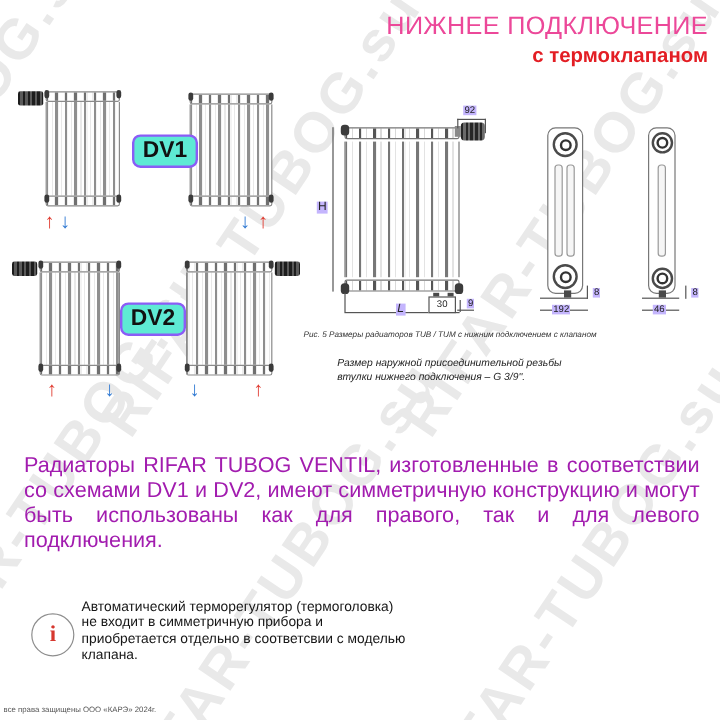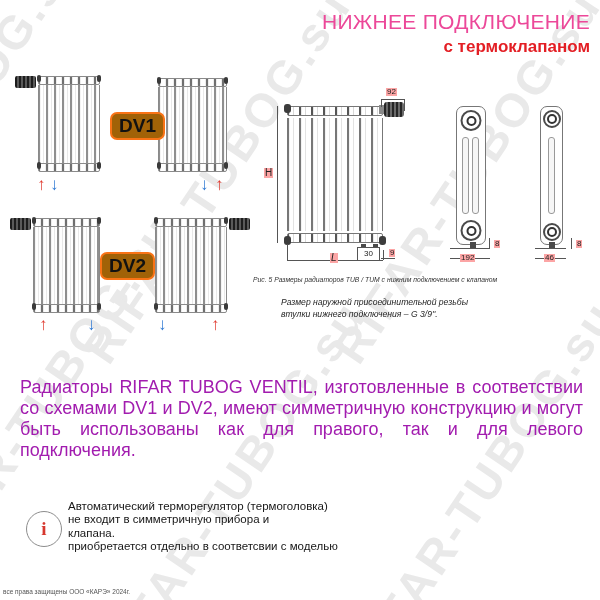--- a/index.html
+++ b/index.html
@@ -34,41 +34,41 @@
     background:repeating-linear-gradient(90deg,#1d1d1d 0 2px,#5a5a5a 2px 4px);}
   .thermo.left{left:-23px}.thermo.right{right:-23px}
 
   .arrow{position:absolute;z-index:1;font-size:17px;font-weight:bold;line-height:1;}
   .up{color:#e03a2f}.down{color:#2e78d2}
   .a1{left:37px;top:176px}.a2{left:50px;top:176px}
   .a3{left:200px;top:176px}.a4{left:215px;top:176px}
   .a5{left:39px;top:316px}.a6{left:87px;top:316px}
   .a7{left:158px;top:316px}.a8{left:211px;top:316px}
 
-  .scheme-label{position:absolute;z-index:2;border:2px solid #f97316;border-radius:7px;background:#a16207;
+  .scheme-label{position:absolute;z-index:2;border:2px solid #8b5cf6;border-radius:7px;background:#5eead4;
     font-size:19px;font-weight:bold;color:#111;padding:1px 7px;}
   .l1{left:110px;top:112px}.l2{left:100px;top:252px}
 
   
   .fv{position:absolute;left:287px;top:106px;width:96px;height:137px;z-index:1}
   .fv-caps{height:8px;border:1px solid #777;border-radius:2px;
     background:repeating-linear-gradient(90deg,#555 0 1px,#e8e8e8 1px 2px,#fff 2px 5px,#d9d9d9 5px 6px,#fff 6px 11px,#555 11px 12px);}
   .fv-body{height:calc(100% - 24px);margin:2px 0;border-left:1px solid #777;border-right:1px solid #777;
     background:repeating-linear-gradient(90deg,#777 0 1px,#f2f2f2 1px 2px,#fff 2px 5px,#e3e3e3 5px 6px,#fff 6px 11px,#777 11px 12px);}
   .fv-cap{position:absolute;width:7px;height:9px;background:#3c3c3c;border-radius:3px;}
   .fc-tl{left:-3px;top:-2px}.fc-bl{left:-3px;bottom:-2px}.fc-br{right:-3px;bottom:-2px}
   .fv-head{position:absolute;right:-21px;top:-4px;width:20px;height:15px;border-radius:3px;
     background:repeating-linear-gradient(90deg,#262626 0 2px,#6a6a6a 2px 4px);}
   .fv-head::before{content:"";position:absolute;left:-5px;top:3px;width:5px;height:9px;background:#8a8a8a;}
   .stub{position:absolute;width:5px;height:6px;background:#4a4a4a;bottom:-7px;}
   .s1{left:74px}.s2{left:86px}
 
   
   .dline{position:absolute;z-index:1;border:0;}
-  .dlab{position:absolute;z-index:2;font-size:8px;color:#222;background:#fca5a5;padding:0 1px;line-height:1;}
+  .dlab{position:absolute;z-index:2;font-size:8px;color:#222;background:#c4b5fd;padding:0 1px;line-height:1;}
   .hline{left:277px;top:106px;height:137px;border-left:1px solid #555;width:0;}
   .hlab{left:264px;top:168px;font-size:10px;}
   .d92line{left:381px;top:99px;width:24px;border-top:1px solid #555;height:0;}
   .d92lab{left:386px;top:88px;}
   .ext1{left:381px;top:99px;height:8px;border-left:1px solid #555;width:0}
   .ext2{left:404px;top:99px;height:12px;border-left:1px solid #555;width:0}
   .lline{left:287px;top:260px;width:96px;border-top:1px solid #555;height:0;}
   .llab{left:330px;top:253px;font-size:10px;font-style:italic;}
   .ext3{left:287px;top:244px;height:16px;border-left:1px solid #555;width:0}
   .ext4{left:383px;top:250px;height:10px;border-left:1px solid #555;width:0}
@@ -226,19 +226,19 @@
     <div>Размер наружной присоединительной резьбы</div>
     <div>втулки нижнего подключения – G 3/9''.</div>
   </div>
 
   <div class="paragraph">Радиаторы RIFAR TUBOG VENTIL, изготовленные в соответствии со схемами DV1 и DV2, имеют симметричную конструкцию и могут быть использованы как для правого, так и для левого подключения.</div>
 
   <div class="info-icon">i</div>
   <div class="info-text">
     <div>Автоматический терморегулятор (термоголовка)</div>
     <div>не входит в симметричную прибора и</div>
+    <div>приобретается отдельно в соответсвии с моделью</div>
     <div>клапана.</div>
-    <div>приобретается отдельно в соответсвии с моделью</div>
   </div>
 
   <div class="footer">все права защищены ООО «КАРЭ» 2024г.</div>
 
 </div>
 
 </body></html>

